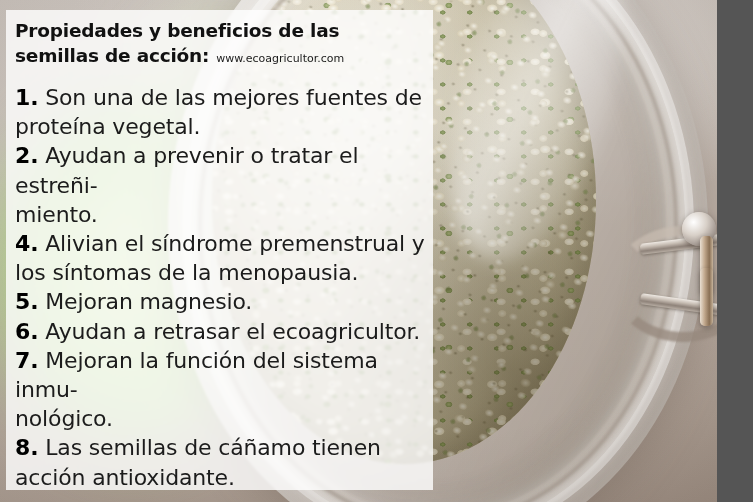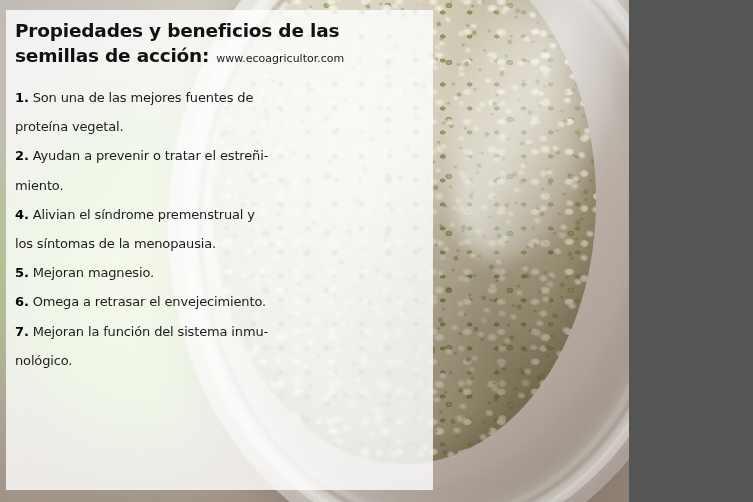--- a/index.html
+++ b/index.html
@@ -2,21 +2,21 @@
 <html><head>
 <meta charset="utf-8">
 <style>
   html, body {
     margin: 0;
     padding: 0;
     background: #555;
   }
   .canvas {
     position: relative;
-    width: 629px;
+    width: 717px;
     height: 502px;
     overflow: hidden;
     font-family: "DejaVu Sans", "Liberation Sans", sans-serif;
     background: #b9b0a8;
   }
 
   
   .photo {
     position: absolute;
     inset: 0;
@@ -236,21 +236,21 @@
     color: #1a1a1a;
     letter-spacing: 0;
     padding-left: 7px;
   }
   .benefits {
     margin: 12px 0 0 0;
     padding: 0;
     list-style: none;
   }
   .benefits li {
-    font-size: 13px;
+    font-size: 22px;
     line-height: 29.2px;
     color: #1c1c1c;
     letter-spacing: -0.15px;
     white-space: pre-line;
   }
   .benefits li .num {
     font-weight: bold;
     color: #000;
   }
 </style>
@@ -298,21 +298,23 @@
       </h1>
 
       <ul class="benefits">
         <li><span class="num">1.</span> <span>Son una de las mejores fuentes de
 proteína vegetal.</span></li>
         <li><span class="num">2.</span> <span>Ayudan a prevenir o tratar el estreñi-
 miento.</span></li>
         <li><span class="num">4.</span> <span>Alivian el síndrome premenstrual y
 los síntomas de la menopausia.</span></li>
         <li><span class="num">5.</span> <span>Mejoran magnesio.</span></li>
-        <li><span class="num">6.</span> <span>Omega a retrasar el envejecimiento.</span></li>
+        <li><span class="num">6.</span> <span>Ayudan a retrasar el ecoagricultor.</span></li>
         <li><span class="num">7.</span> <span>Mejoran la función del sistema inmu-
 nológico.</span></li>
+        <li><span class="num">8.</span> <span>Las semillas de cáñamo tienen
+acción antioxidante.</span></li>
       </ul>
 
     </div>
   </div>
 
 </div>
 
 </body></html>

